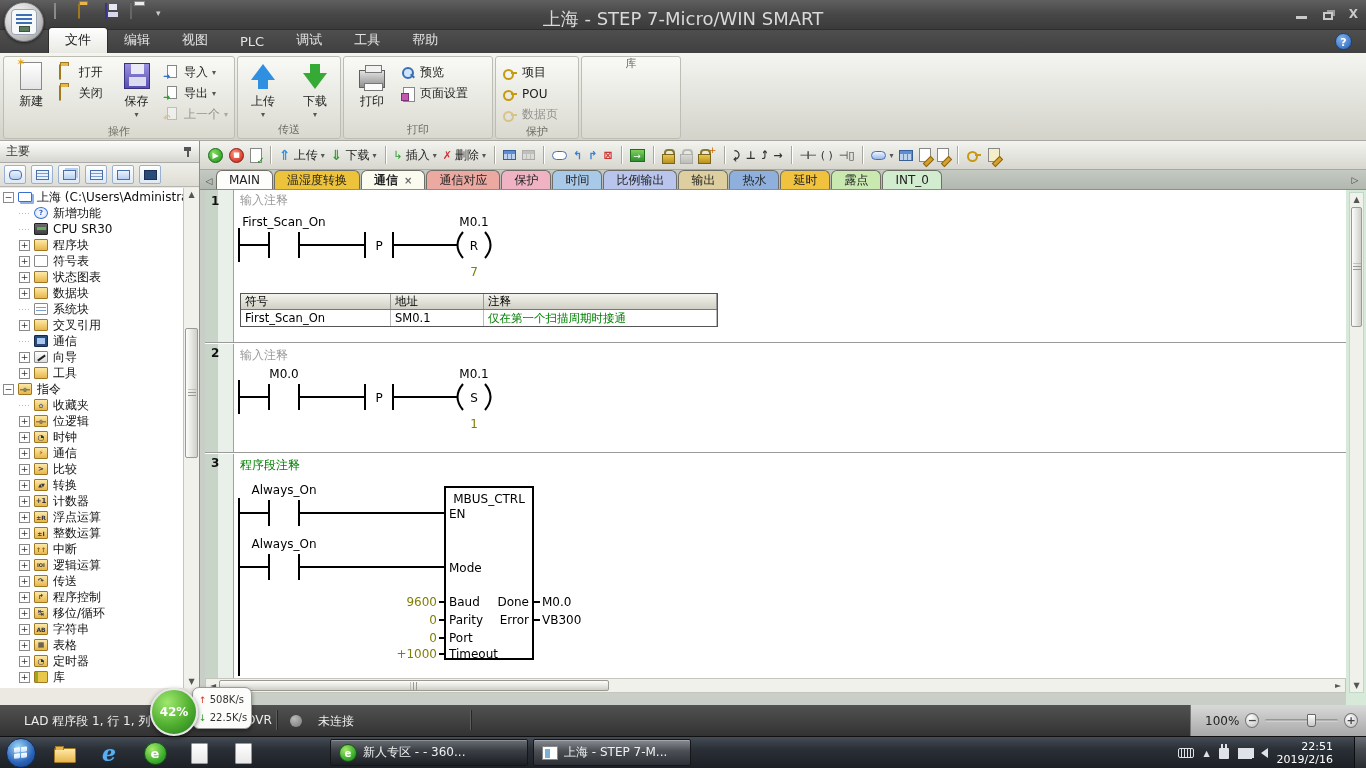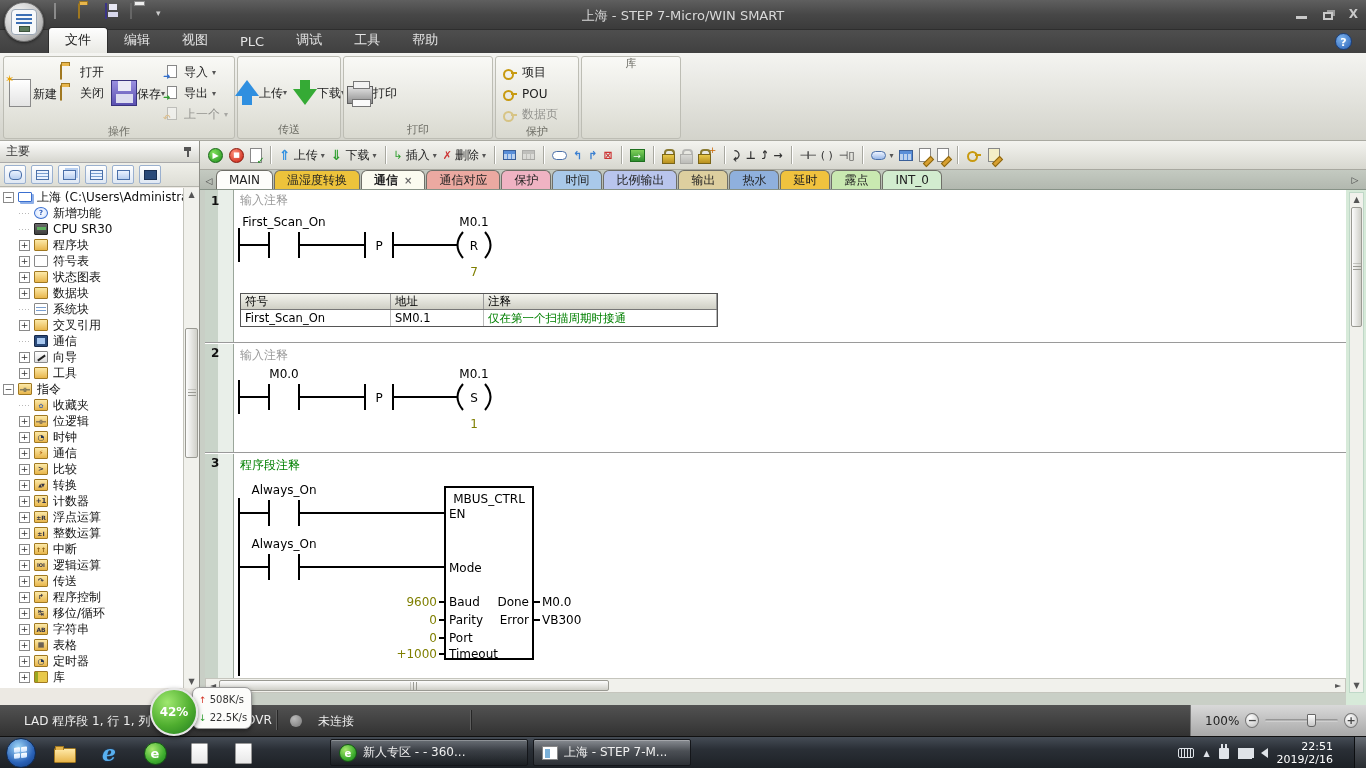--- a/index.html
+++ b/index.html
@@ -21,38 +21,38 @@
   .qicon{width:18px;height:18px;position:relative;display:inline-block;}
   .i-page{background:linear-gradient(#fff,#e7e7e7);border:1px solid #8a8a8a;width:13px;height:16px;margin:1px 2px;}
   .i-folder{width:17px;height:12px;margin-top:4px;background:linear-gradient(#ffe9a8,#e8b64c);border:1px solid #a07820;border-radius:1px;position:relative;}
   .i-folder:before{content:"";position:absolute;left:0;top:-3px;width:7px;height:3px;background:#e8b64c;border:1px solid #a07820;border-bottom:none;}
   .i-floppy{width:15px;height:15px;margin:1px;background:linear-gradient(#8f86d8,#5a50b0);border:1px solid #3a3486;position:relative;}
   .i-floppy:before{content:"";position:absolute;left:3px;top:0;width:8px;height:6px;background:#e8e8f4;}
   .i-floppy:after{content:"";position:absolute;left:2px;bottom:1px;width:10px;height:5px;background:#d8d8ec;}
   .i-printer{width:16px;height:12px;margin-top:3px;background:linear-gradient(#ddd,#999);border:1px solid #666;position:relative;}
   .i-printer:before{content:"";position:absolute;left:3px;top:-3px;width:9px;height:3px;background:#eee;border:1px solid #888;}
   .qat .dd{color:#ccc;font-size:9px;}
-  .title-text{position:absolute;left:50%;top:7px;transform:translateX(-50%);color:#d9d9d9;font-size:13px;white-space:nowrap;}
+  .title-text{position:absolute;left:50%;top:7px;transform:translateX(-50%);color:#d9d9d9;font-size:18px;white-space:nowrap;}
   .winbtns{position:absolute;right:8px;top:8px;display:flex;gap:16px;align-items:center;}
   .wc{color:#c9c9c9;font-weight:bold;font-size:12px;line-height:12px;}
   .wc-min{width:11px;height:3px;background:#c9c9c9;margin-top:7px;}
   .wc-restore{width:10px;height:8px;border:2px solid #c9c9c9;box-shadow:3px -3px 0 -1px #9a9a9a;margin-top:3px;}
 
   
   .menubar{position:absolute;left:0;top:30px;width:1366px;height:23px;background:linear-gradient(#4e4e4e,#404040);display:flex;align-items:flex-end;padding-left:48px;}
   .mtab{padding:3px 16px 4px 16px;color:#e4e4e4;font-size:13px;}
   .mtab.active{background:linear-gradient(#fefefe,#e9e9e4);color:#222;border-radius:4px 4px 0 0;border:1px solid #2e2e2e;border-bottom:none;}
   .help-btn{position:absolute;right:14px;top:3px;width:17px;height:17px;border-radius:50%;background:radial-gradient(circle at 35% 30%,#7db3ec,#2a62b8);color:#fff;font-weight:bold;font-size:11px;text-align:center;line-height:17px;border:1px solid #1a3f7a;}
 
   
   .ribbon{position:absolute;left:0;top:53px;width:1366px;height:88px;background:linear-gradient(#f4f4f1,#e2e2dc 55%,#d3d3cb);border-bottom:1px solid #a9a9a1;display:flex;padding:2px 2px 0 2px;}
   .rgroup{border:1px solid #bdbdb4;border-radius:3px;margin:1px;background:linear-gradient(#f9f9f6,#e6e6df 62%,#d9d9d0);display:flex;flex-direction:column;}
   .rg-body{flex:1;display:flex;padding:2px 3px 0 3px;}
   .rg-label{text-align:center;font-size:11px;color:#6c6c64;height:15px;line-height:14px;}
-  .rbig{width:50px;display:flex;flex-direction:row;align-items:center;justify-content:flex-start;padding-top:2px;text-align:center;}
+  .rbig{width:50px;display:flex;flex-direction:column;align-items:center;justify-content:flex-start;padding-top:2px;text-align:center;}
   .rbig .cap{font-size:12px;color:#222;margin-top:2px;white-space:nowrap;}
   .rcol{display:flex;flex-direction:column;justify-content:flex-start;padding-top:3px;}
   .rsmall{display:flex;align-items:center;height:21px;gap:4px;padding:0 3px;white-space:nowrap;color:#222;}
   .rsmall .dd,.rbig .dd{font-size:8px;color:#555;}
   .disabled{opacity:.42;}
   .big-ic{width:30px;height:30px;position:relative;display:flex;align-items:center;justify-content:center;}
   .i-page-big{width:22px;height:28px;background:linear-gradient(#fff,#e4e4e4);border:1px solid #8a8a8a;position:relative;}
   .i-page-big:after{content:"✶";position:absolute;left:-5px;top:-7px;color:#e8a000;font-size:11px;}
   .i-floppy-big{width:26px;height:26px;background:linear-gradient(#9a90e0,#5a50b0);border:1px solid #38327e;position:relative;}
   .i-floppy-big:before{content:"";position:absolute;left:6px;top:0;width:13px;height:10px;background:#eaeaf6;}
@@ -357,20 +357,30 @@
     </div>
 
     <div class="rgroup" style="width:150px">
       <div class="rg-body">
         <div class="rbig">
           <span class="big-ic">
               <span class="i-printer-big"></span>
             </span>
           <span class="cap">打印</span>
         </div>
+        <div class="rcol">
+          <div class="rsmall">
+              <span class="sm-ic i-mag"></span>
+              <span>预览</span>
+            </div>
+          <div class="rsmall">
+              <span class="sm-ic i-pagesetup"></span>
+              <span>页面设置</span>
+            </div>
+        </div>
       </div>
       <div class="rg-label">打印</div>
     </div>
 
     <div class="rgroup" style="width:84px">
       <div class="rg-body">
         <div class="rcol">
           <div class="rsmall">
               <span class="sm-ic i-key"></span>
               <span>项目</span>

